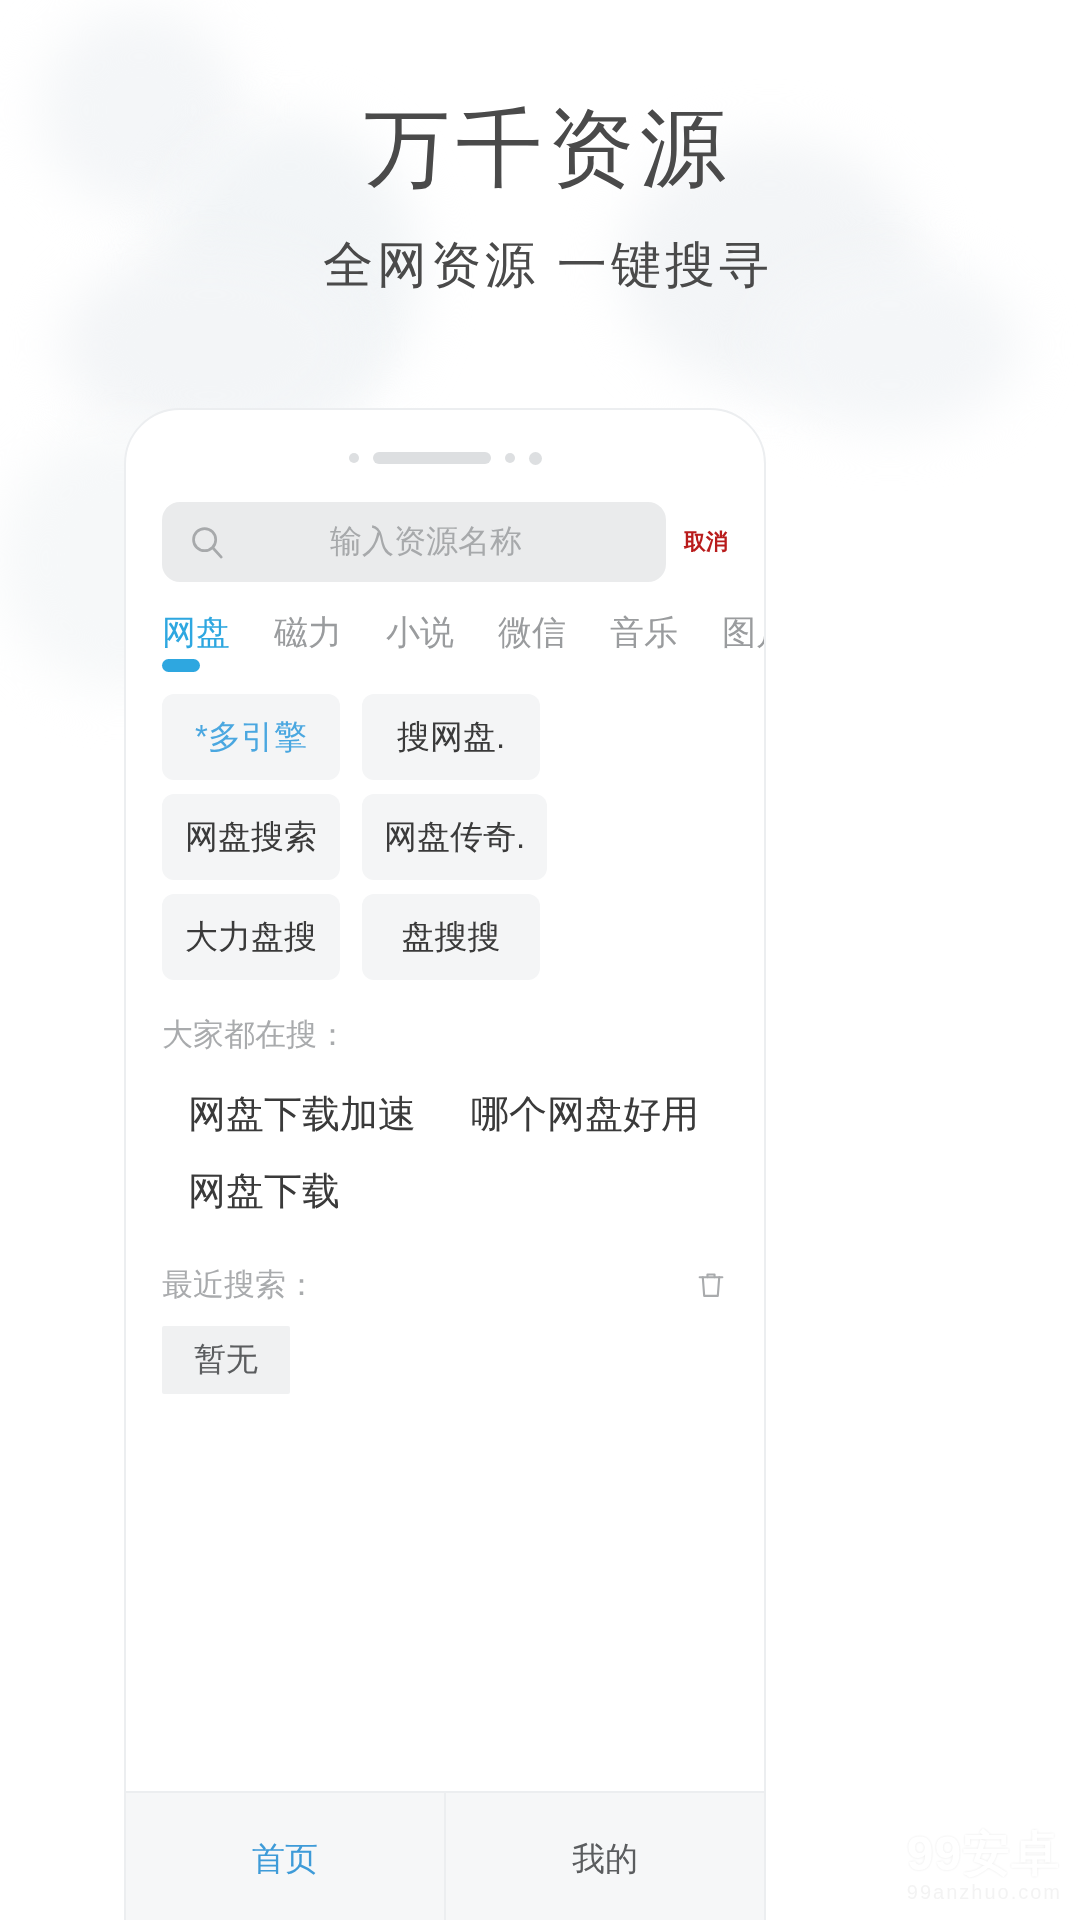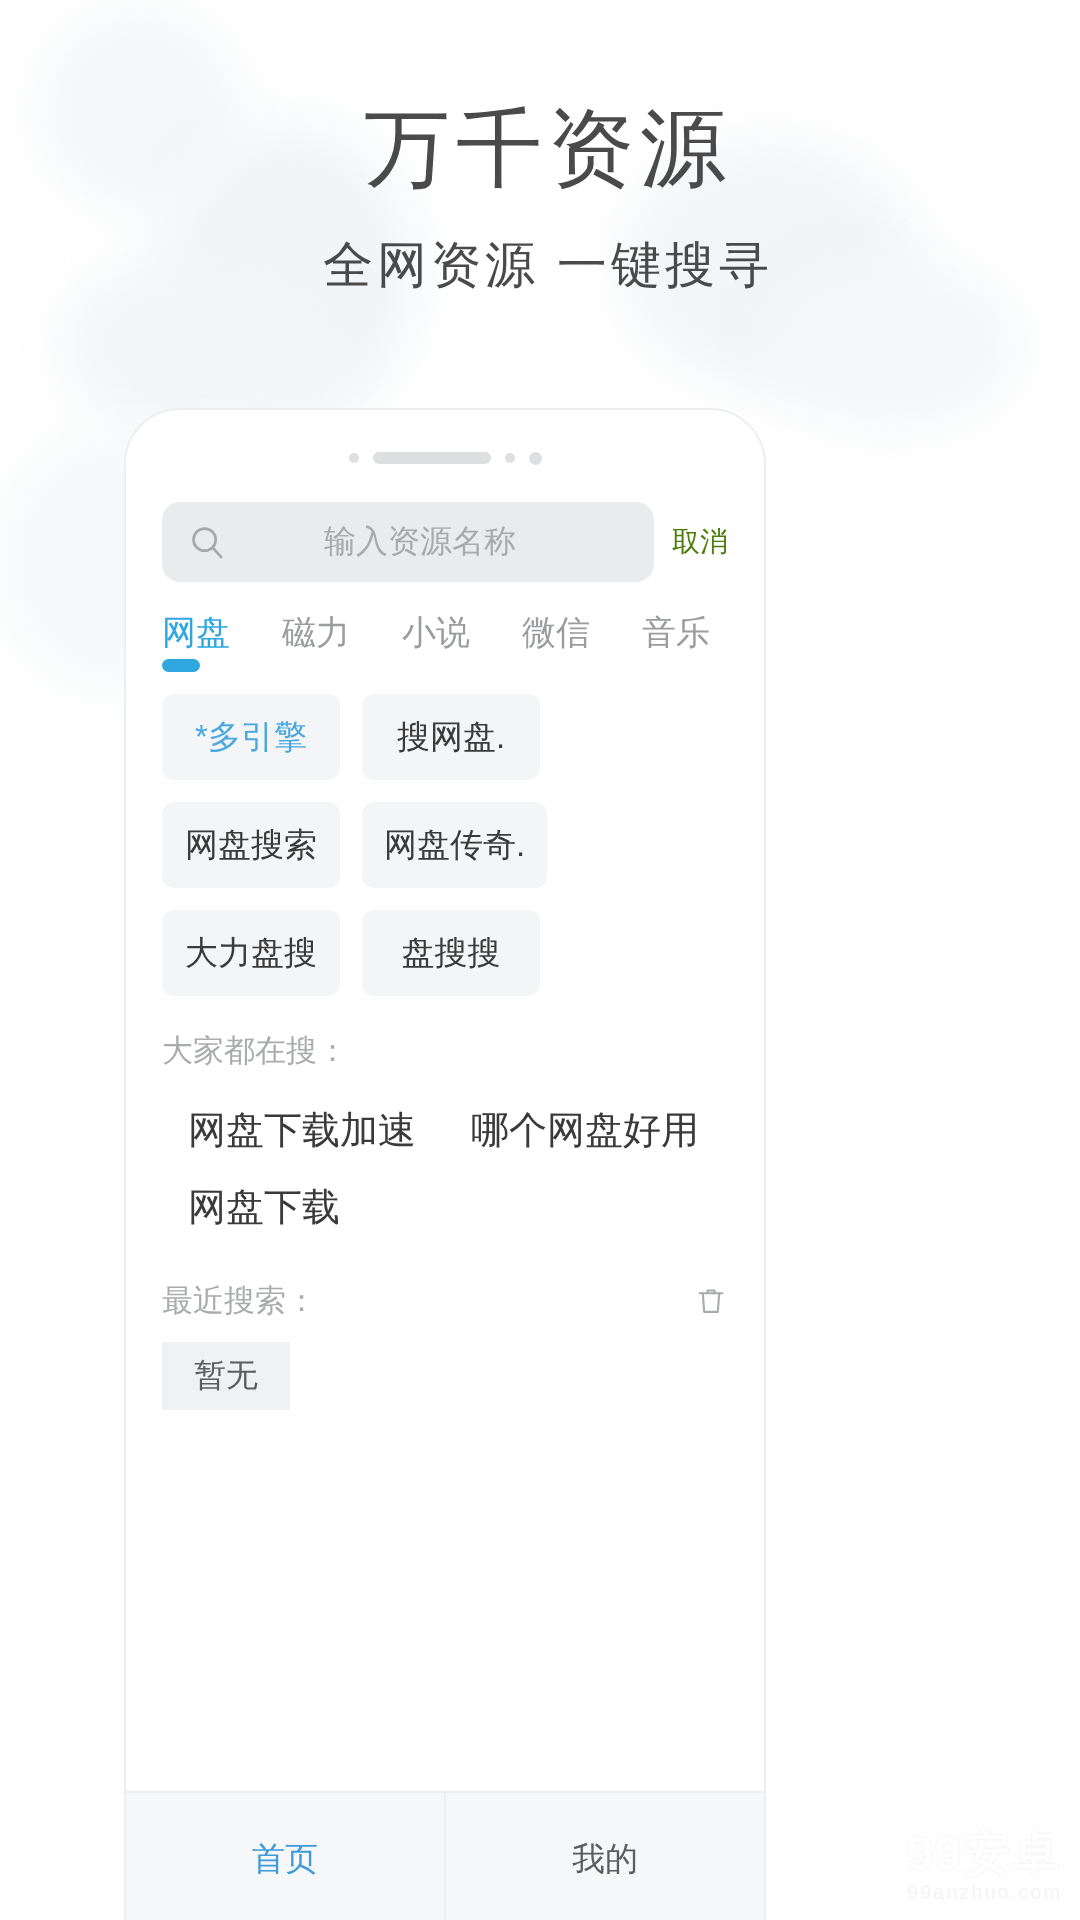--- a/index.html
+++ b/index.html
@@ -56,41 +56,41 @@
   }
   .search-box {
     flex:1; height:80px; background:#eaebec; border-radius:18px;
     display:flex; align-items:center; padding:0 26px; gap:22px;
   }
   .search-icon { width:38px; height:38px; flex:0 0 38px; }
   .search-box .ph {
     flex:1; text-align:center; color:#a7a9ab; font-size:32px;
     padding-right:36px;
   }
-  .cancel-btn { color:#4d7c0f; font-size:28px; white-space:nowrap; }
+  .cancel-btn { color:#b91c1c; font-size:22px; white-space:nowrap;font-weight:bold; }
 
   
   .tabs {
-    display:flex; align-items:flex-start; gap:8px; padding:0 36px;
+    display:flex; align-items:flex-start; gap:0; padding:0 36px;
     margin-top:28px;
     font-family:Liberation Mono, monospace;
   }
   .tab {
     font-size:34px; color:#9a9c9e; padding:0 22px; position:relative;
     padding-bottom:16px; white-space:nowrap;
   }
   .tab:first-child { padding-left:0; }
   .tab.active { color:#2ea7e0; }
   .tab .underline {
     position:absolute; left:0; bottom:0; width:38px; height:13px;
     border-radius:7px; background:#2ea7e0;
   }
 
   
-  .chips { padding:0 36px; margin-top:22px; display:flex; flex-wrap:wrap; gap:22px 22px;text-align:right; }
+  .chips { padding:0 36px; margin-top:22px; display:flex; flex-wrap:wrap; gap:14px 22px;text-align:right; }
   .chip {
     min-width:178px; height:86px; background:#f4f5f6; border-radius:12px;
     display:flex; align-items:center; justify-content:center;
     font-size:33px; color:#3a3a3a; padding:0 22px; white-space:nowrap;
   }
   .chip.active { color:#4aa7e0; }
 
   
   .section-label {
     padding:0 36px; margin-top:34px; color:#a9abad; font-size:31px;

